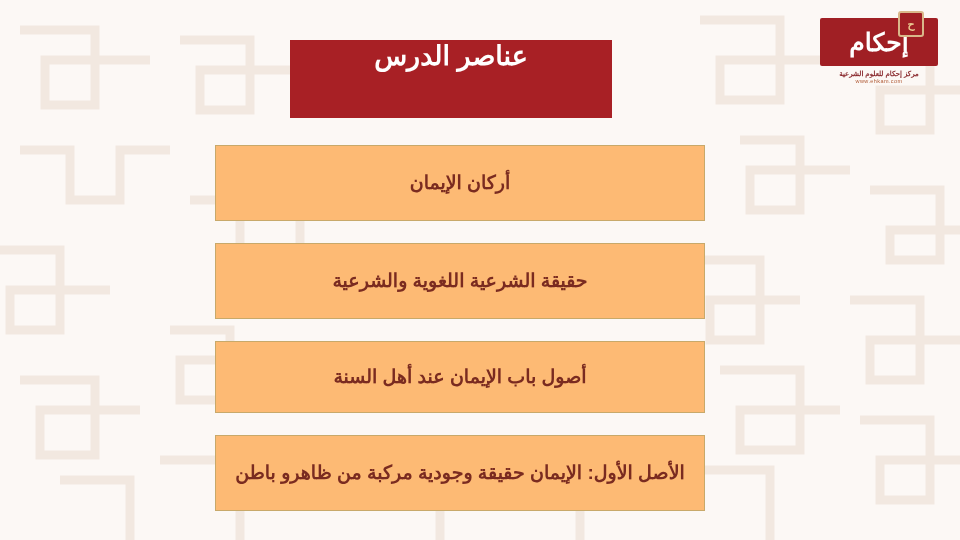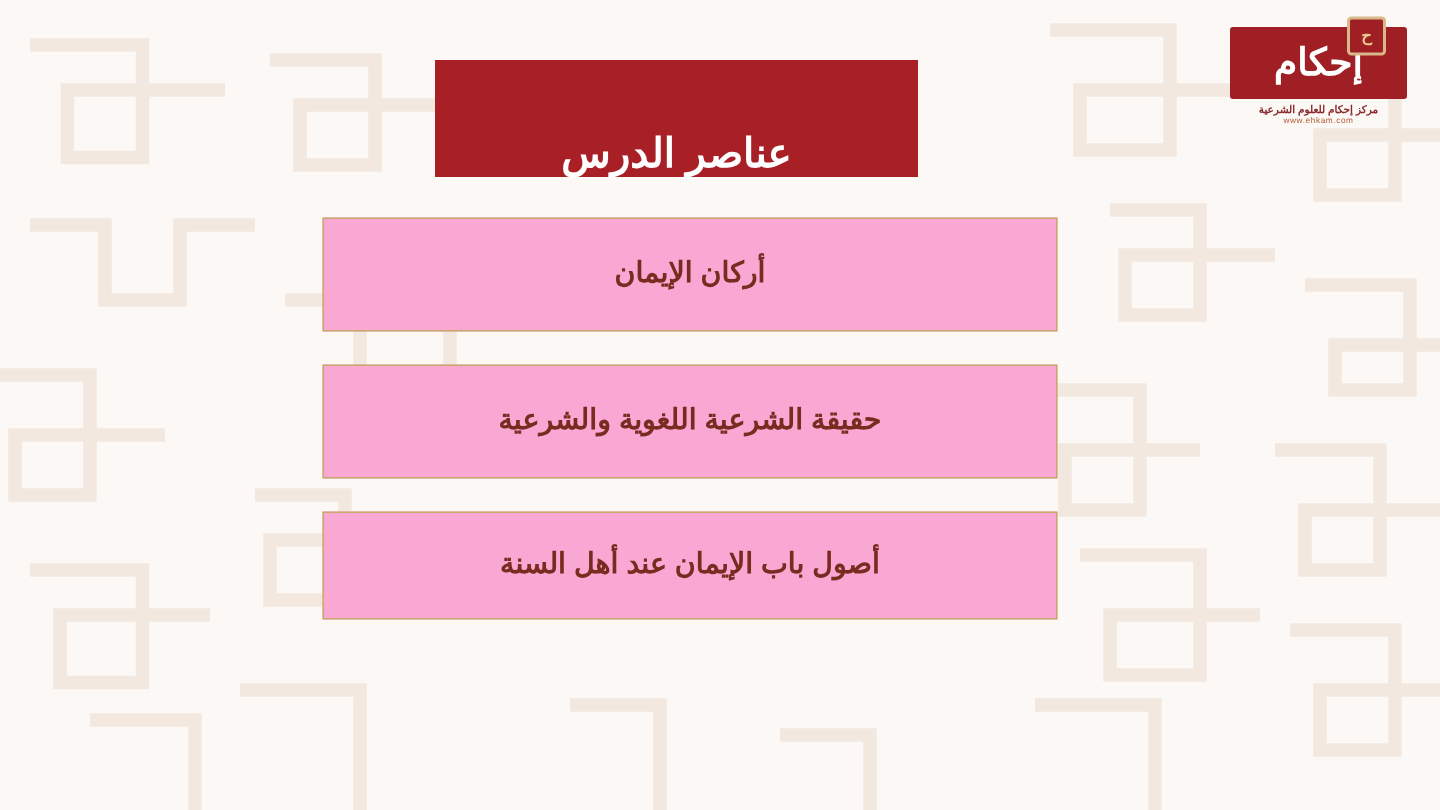--- a/index.html
+++ b/index.html
@@ -95,41 +95,41 @@
 
   
   .title-banner {
     position: absolute;
     top: 40px;
     left: 290px;
     width: 322px;
     height: 78px;
     background: #a82025;
     display: flex;
-    align-items: flex-end;
+    align-items: flex-start;
     justify-content: center;
   }
   .title-text {
     color: #ffffff;
     font-size: 27px;
     font-weight: bold;
     letter-spacing: 0.5px;
   }
 
   
   .items {
     position: absolute;
     top: 145px;
     left: 215px;
     width: 490px;
   }
   .item-box {
     box-sizing: border-box;
     width: 490px;
-    background: #f9a8d4;
+    background: #fdba74;
     border: 1px solid #c8a96a;
     display: flex;
     align-items: center;
     justify-content: center;
     text-align: center;
     color: #7a2b20;
     font-size: 19px;
     font-weight: bold;
     padding: 6px 14px;
     margin-bottom: 22px;
@@ -182,15 +182,16 @@
   </div>
 
   <div class="title-banner">
     <span class="title-text">عناصر الدرس</span>
   </div>
 
   <div class="items">
     <div class="item-box h1">أركان الإيمان</div>
     <div class="item-box h2">حقيقة الشرعية اللغوية والشرعية</div>
     <div class="item-box h3">أصول باب الإيمان عند أهل السنة</div>
+    <div class="item-box h4">الأصل الأول: الإيمان حقيقة وجودية مركبة من ظاهرو باطن</div>
   </div>
 
 </div>
 
 </body></html>

